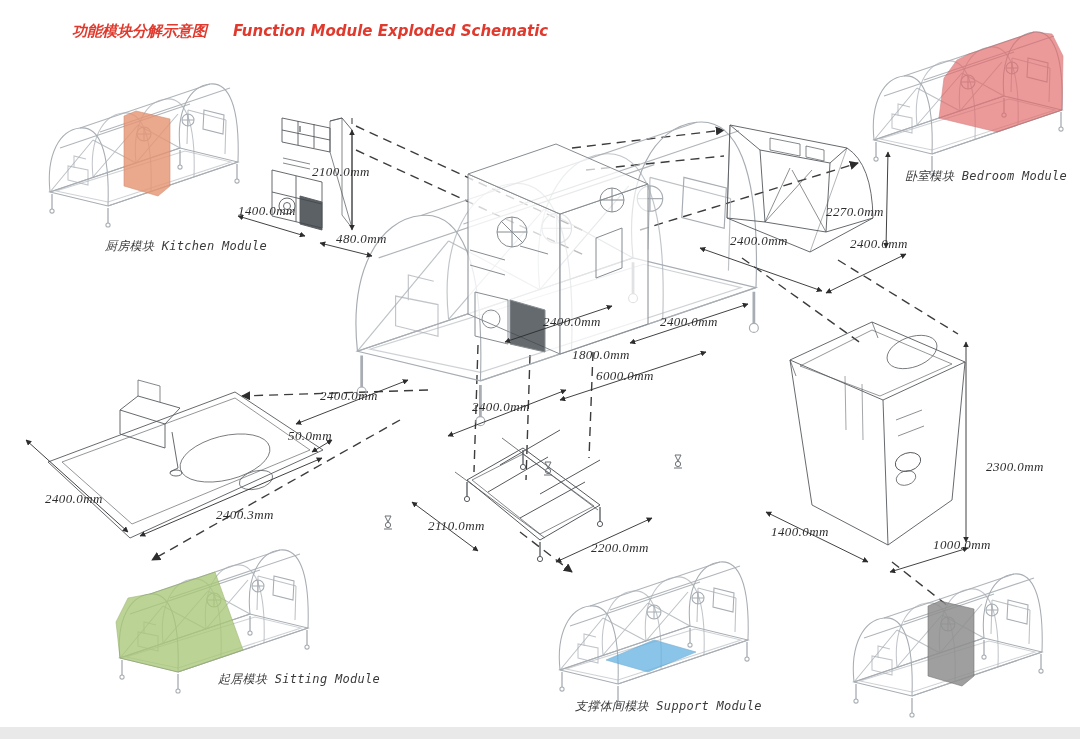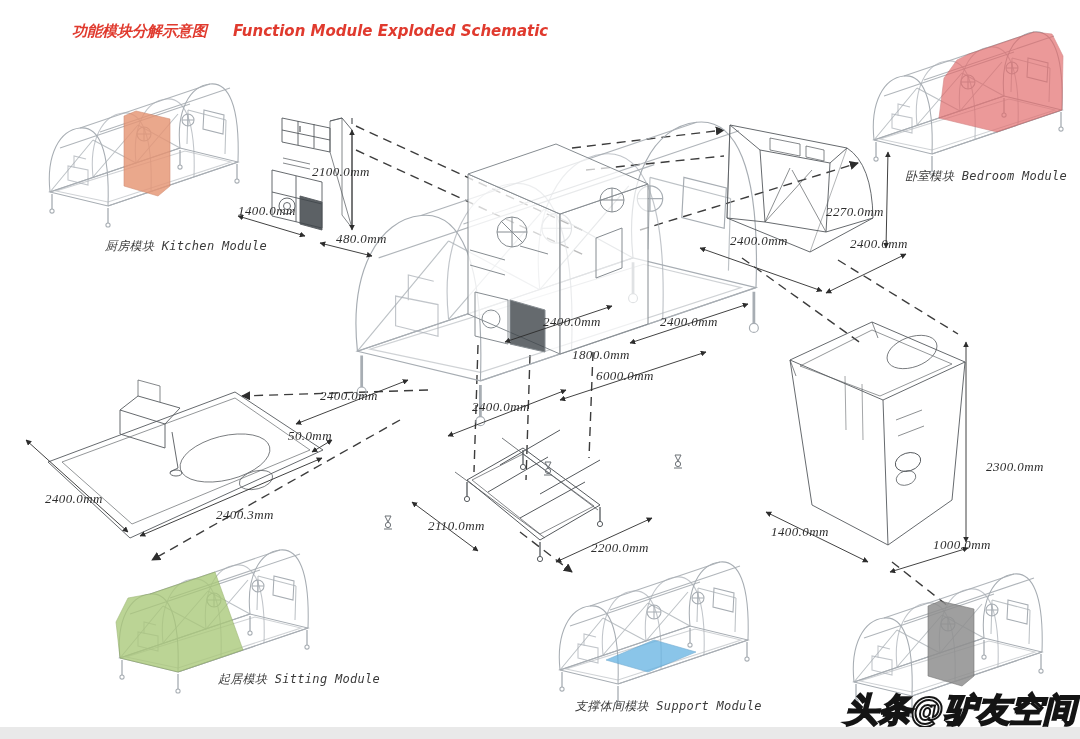--- a/index.html
+++ b/index.html
@@ -236,15 +236,14 @@
 
 <span class="dim" style="left:938px;top:459px;margin-left:48px;">2300.0mm</span>
 <span class="dim" style="left:771px;top:524px;">1400.0mm</span>
 <span class="dim" style="left:933px;top:537px;">1000.0mm</span>
 
 <span class="mlabel" style="left:105px;top:238px;"><span>厨房模块</span> <span>Kitchen Module</span></span>
 <span class="mlabel" style="left:905px;top:168px;"><span>卧室模块</span> <span>Bedroom Module</span></span>
 <span class="mlabel" style="left:218px;top:671px;"><span>起居模块</span> <span>Sitting Module</span></span>
 <span class="mlabel" style="left:575px;top:698px;"><span>支撑体间模块</span> <span>Support Module</span></span>
 
-<span class="wm-main">头条@驴友空间</span>
 
 </div>
 
 </body></html>

